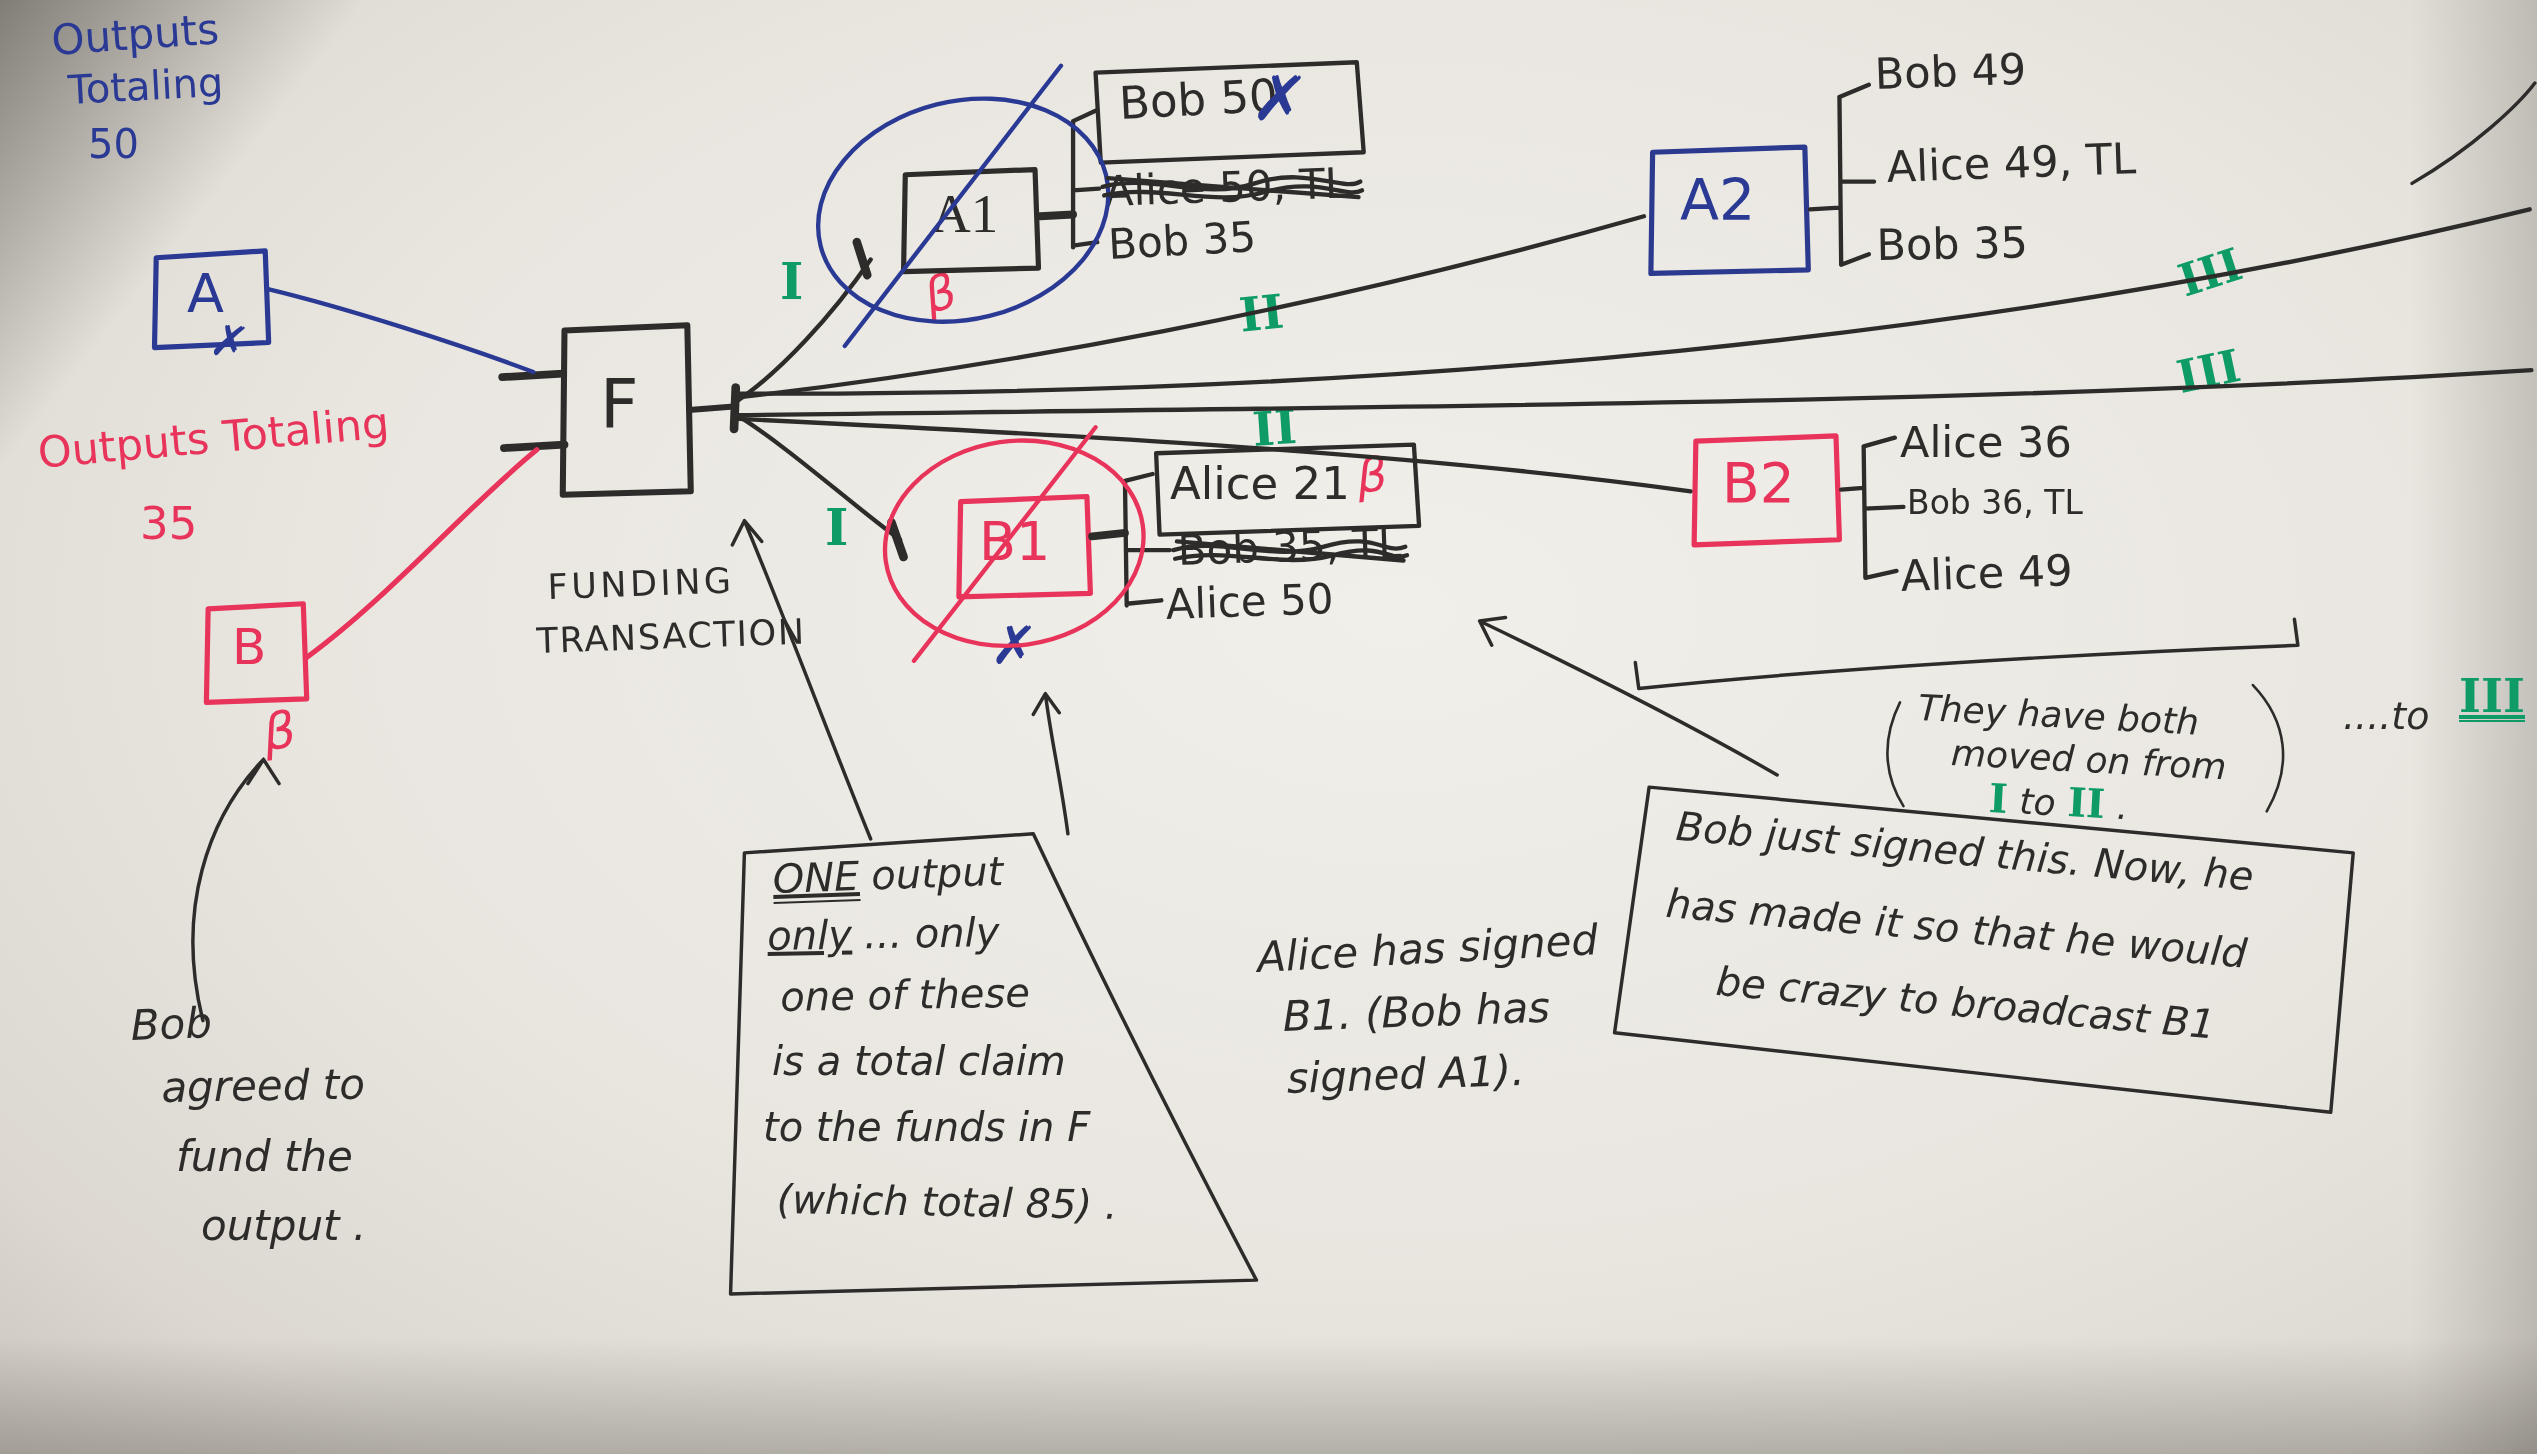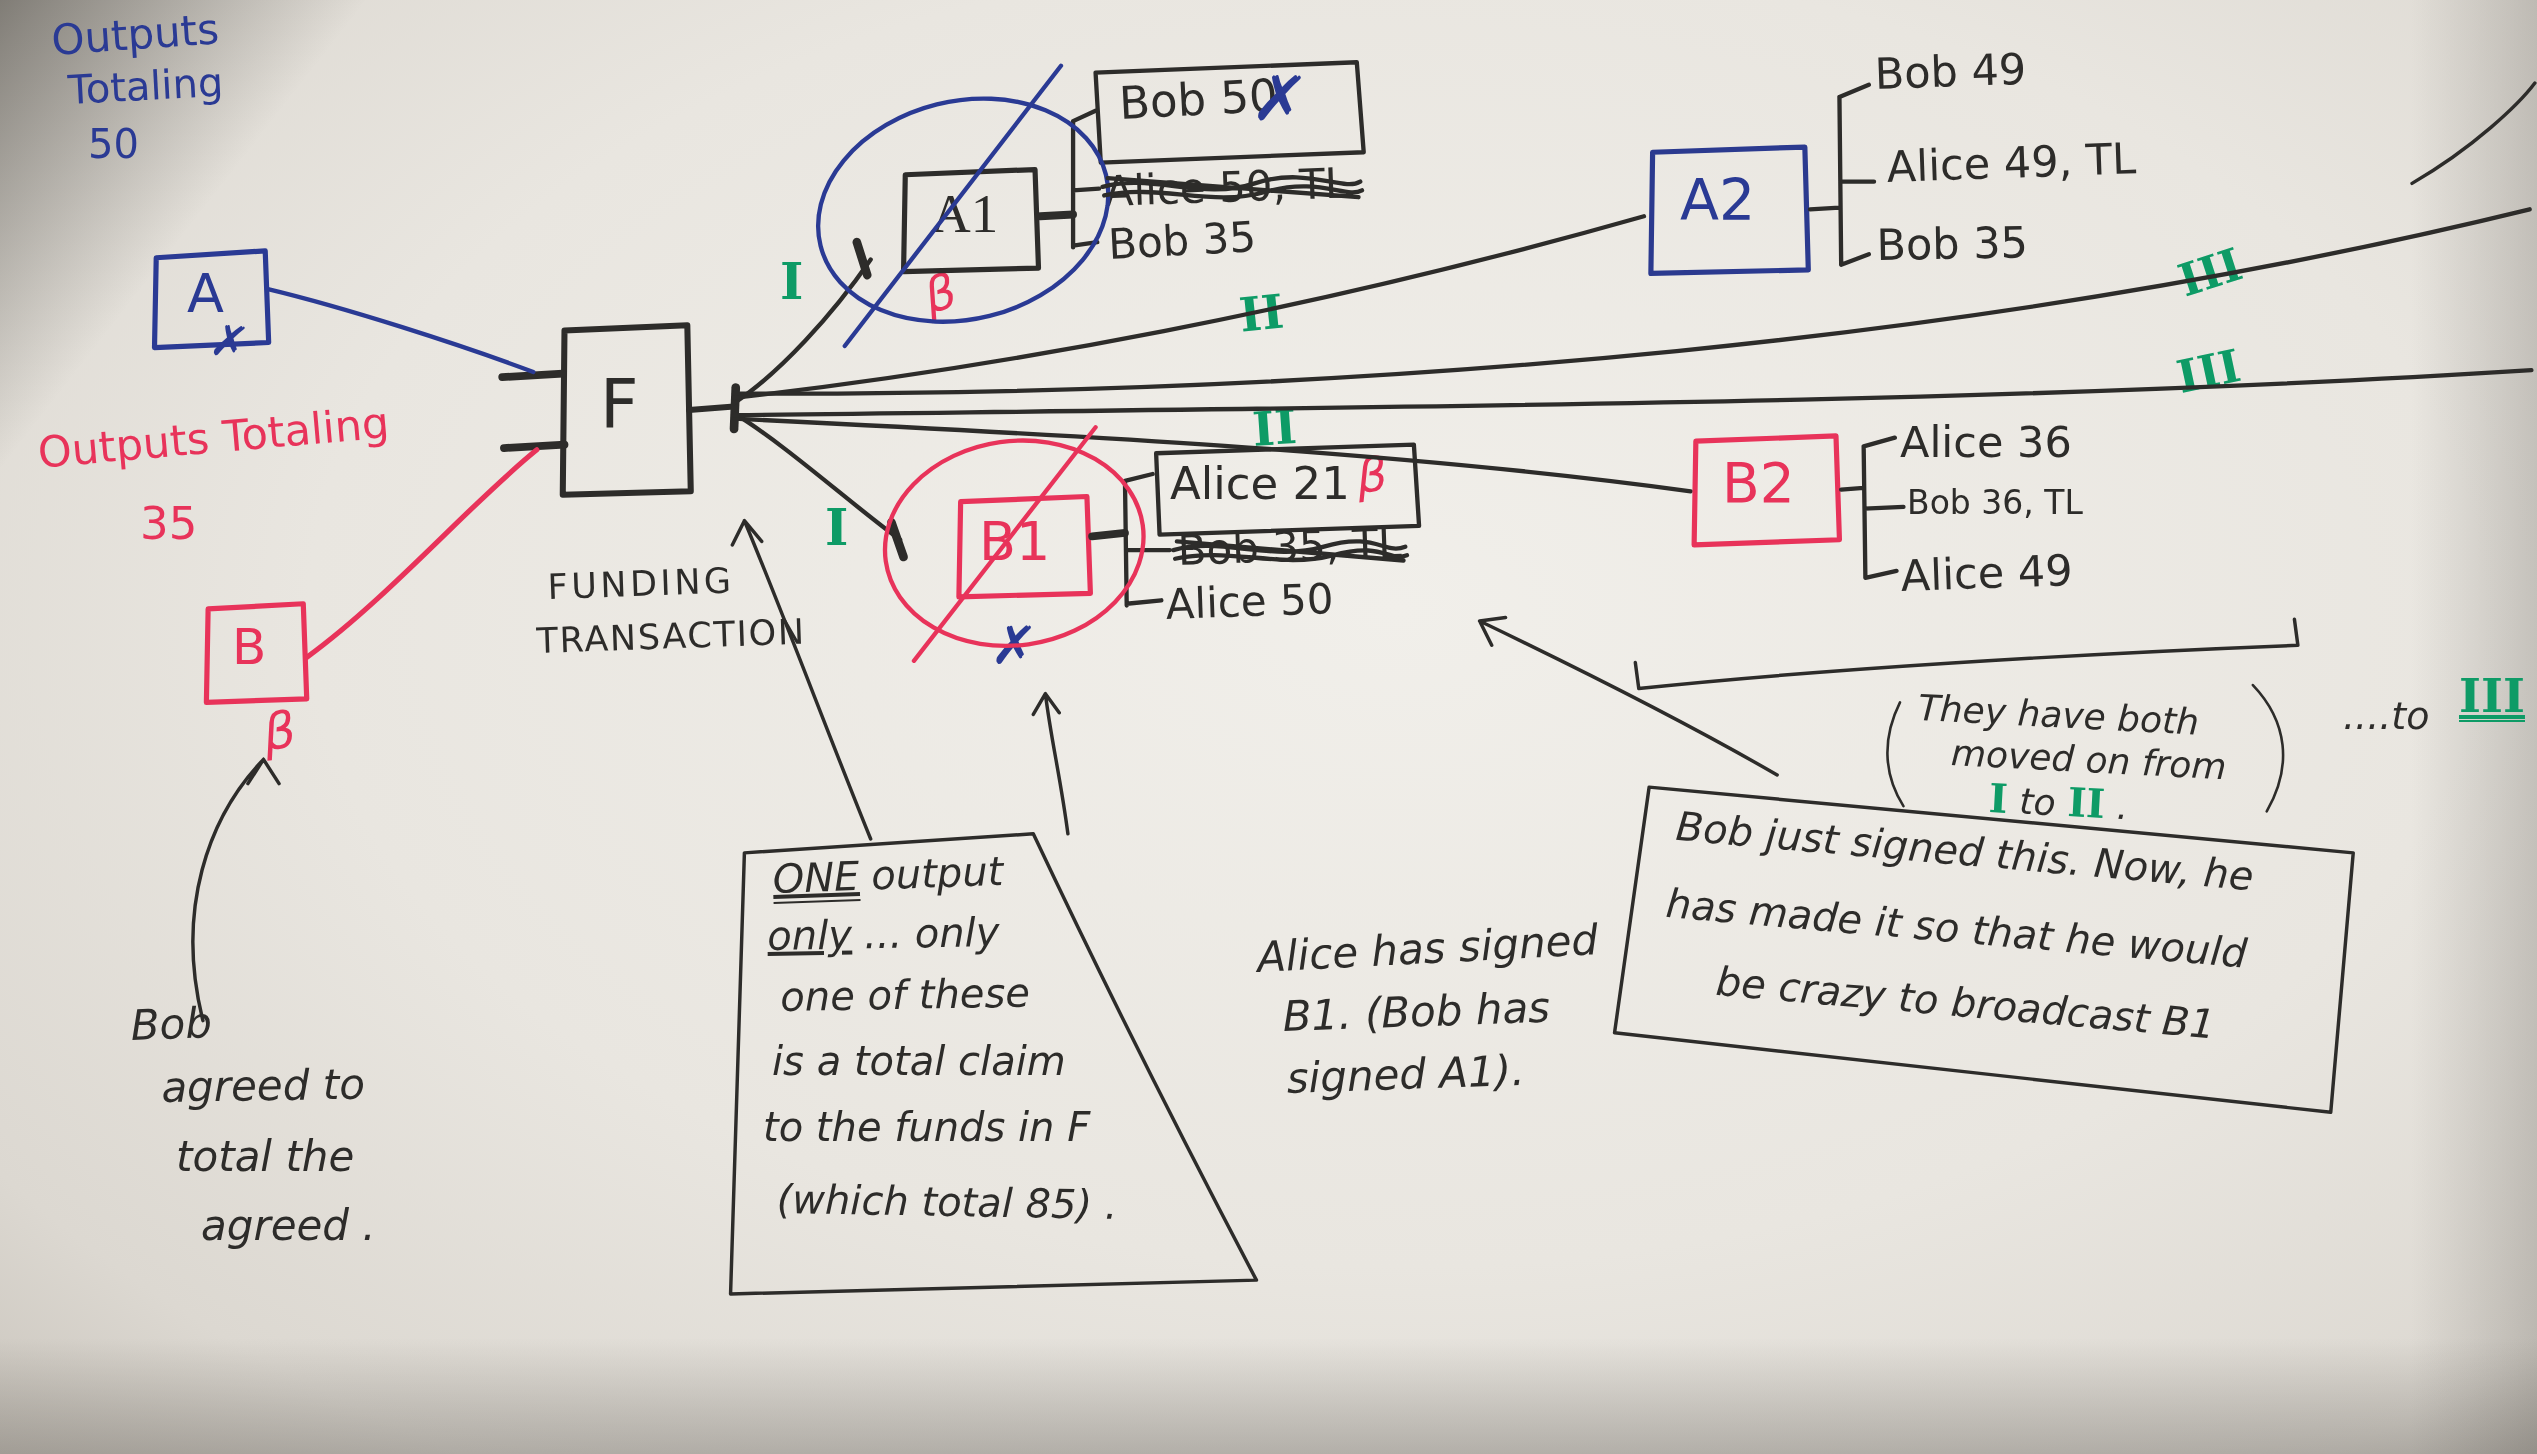--- a/index.html
+++ b/index.html
@@ -91,22 +91,22 @@
   <div class="t blue print" style="left:88px;top:123px;font-size:40px;">50</div>
   <div class="t blue print" style="left:187px;top:266px;font-size:54px;">A</div>
   <div class="t blue" style="left:215px;top:315px;font-size:45px;transform:rotate(10deg);">✗</div>
   <div class="t red print" style="left:36px;top:431px;font-size:43px;transform:rotate(-5deg);">Outputs Totaling</div>
   <div class="t red print" style="left:140px;top:500px;font-size:45px;">35</div>
   <div class="t red print" style="left:232px;top:621px;font-size:50px;">B</div>
   <div class="t red" style="left:260px;top:708px;font-size:50px;transform:rotate(-8deg);">β</div>
 
   <div class="t" style="left:130px;top:1004px;font-size:42px;transform:rotate(-2deg);">Bob</div>
   <div class="t" style="left:161px;top:1066px;font-size:42px;transform:rotate(-1deg);">agreed to</div>
-  <div class="t" style="left:176px;top:1135px;font-size:42px;">total the</div>
-  <div class="t" style="left:201px;top:1204px;font-size:42px;">agreed .</div>
+  <div class="t" style="left:176px;top:1135px;font-size:42px;">fund the</div>
+  <div class="t" style="left:201px;top:1204px;font-size:42px;">output .</div>
 
   <div class="t print" style="left:600px;top:370px;font-size:67px;">F</div>
   <div class="t print" style="left:547px;top:569px;font-size:35px;letter-spacing:3.5px;transform:rotate(-2deg);">FUNDING</div>
   <div class="t print" style="left:536px;top:623px;font-size:35px;letter-spacing:1.7px;transform:rotate(-2deg);">TRANSACTION</div>
 
   <div class="t print" style="left:931px;top:185px;font-size:55px;font-family:Liberation Serif, serif;">A1</div>
   <div class="t red" style="left:919px;top:273px;font-size:48px;transform:rotate(-15deg);">β</div>
   <div class="t print" style="left:1118px;top:80px;font-size:45px;transform:rotate(-3deg);">Bob 50</div>
   <div class="t blue" style="left:1256px;top:62px;font-size:66px;transform:rotate(6deg);">✗</div>
   <div class="t print" style="left:1104px;top:170px;font-size:42px;transform:rotate(-2deg);">Alice 50, TL</div>

